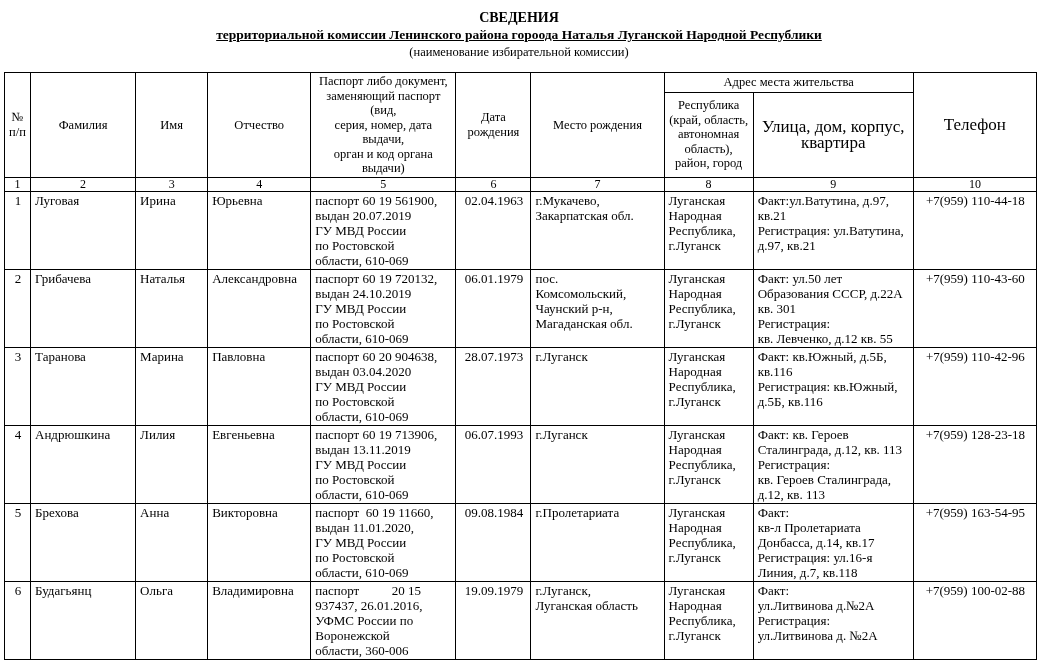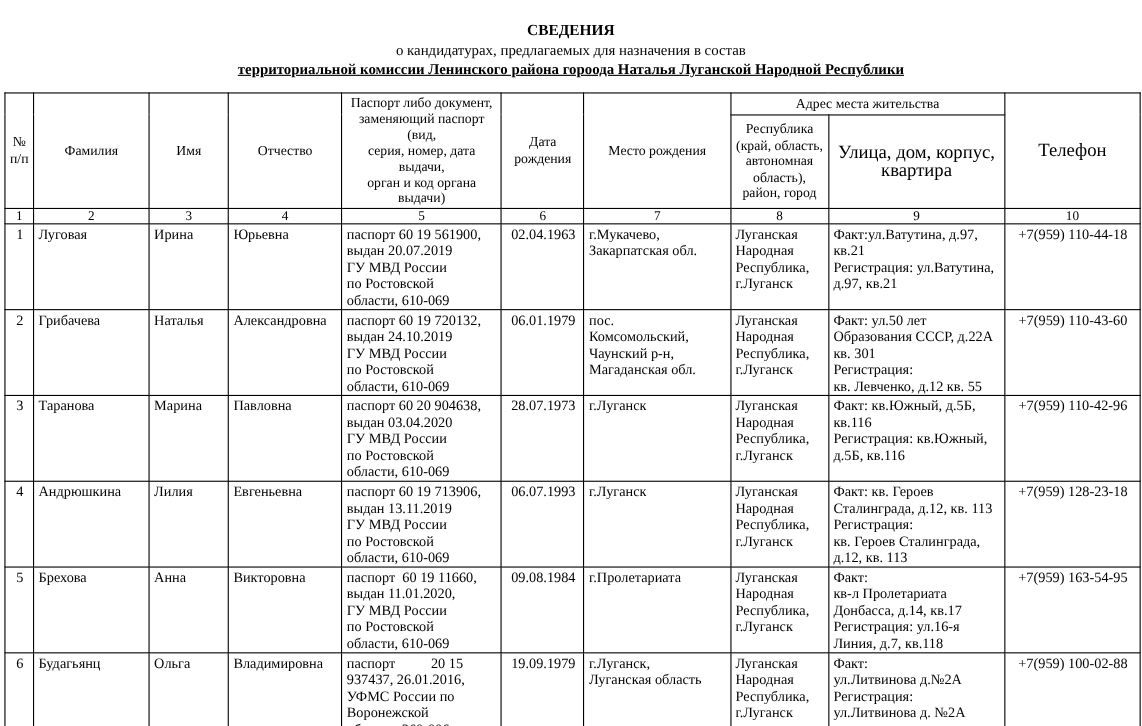--- a/index.html
+++ b/index.html
@@ -3,21 +3,21 @@
 <meta charset="utf-8">
 <style>
   html, body {
     margin: 0; padding: 0;
     background: #ffffff;
     width: 1038px; height: 660px;
     overflow: hidden;
     color: #000;
     font-family: "Liberation Serif", "DejaVu Serif", serif;
   }
-  .titles { text-align: center; padding-top: 20px; }
+  .titles { text-align: center; padding-top: 9px; }
   .t1 { font-size: 14px; font-weight: bold; line-height: 17px; }
   .t2 { font-size: 13.5px; line-height: 17px; }
   .t3 { font-size: 13.5px; font-weight: bold; text-decoration: underline; line-height: 18px; }
   .t4 { font-size: 12.5px; line-height: 16px; }
 
   table.doc {
     border-collapse: collapse;
     table-layout: fixed;
     width: 1033px;
     margin-left: 4px;
@@ -55,22 +55,22 @@
     padding: 1px 3px 1px 4px;
   }
   td.c-center { text-align: center; }
   td.c-left { text-align: left; }
 </style>
 </head>
 <body>
 
 <div class="titles">
   <div class="t1">СВЕДЕНИЯ</div>
-  <div class="t2">о кандидатурах, предлагаемых для назначения в состав</div>
   <div class="t3">территориальной комиссии Ленинского района гороода Наталья Луганской Народной Республики</div>
+  <div class="t4">(наименование избирательной комиссии)</div>
 </div>
 
 <table class="doc">
   <colgroup>
     <col style="width:26px">
       <col style="width:105px">
       <col style="width:72px">
       <col style="width:103px">
     <col style="width:145px">
       <col style="width:75px">

